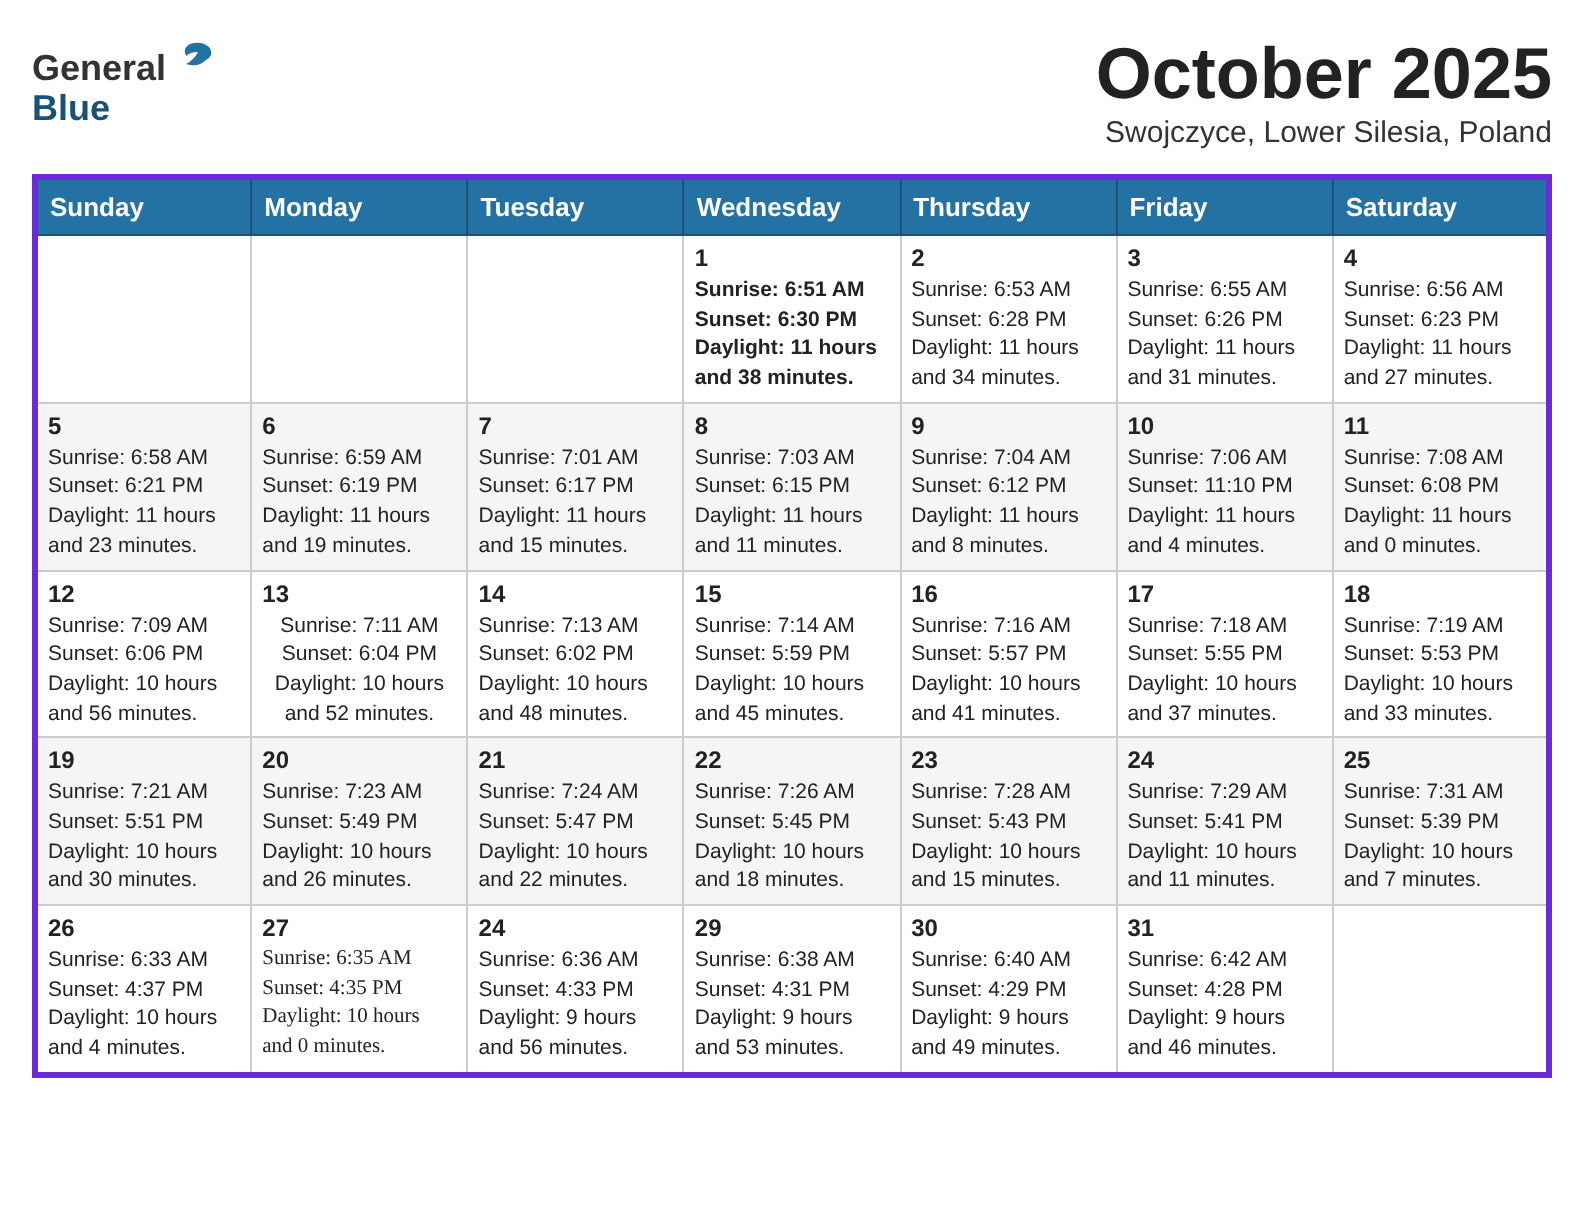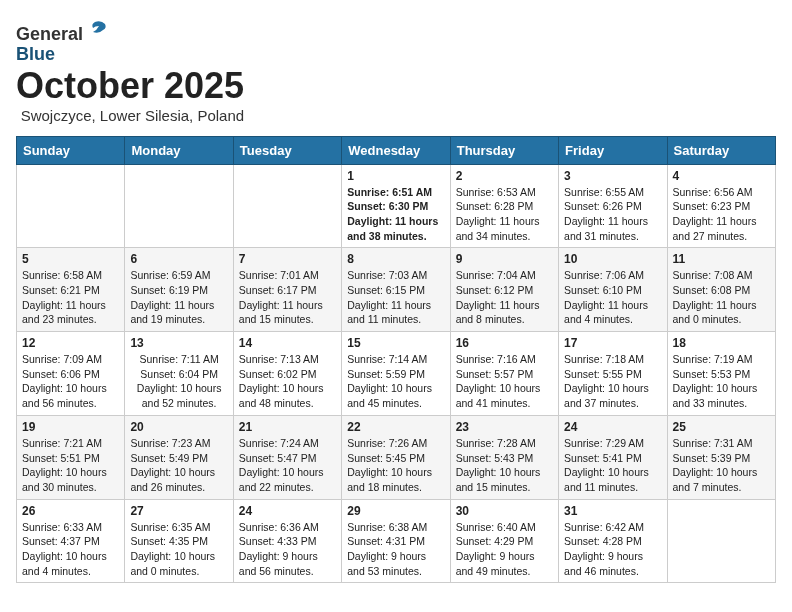--- a/index.html
+++ b/index.html
@@ -8,21 +8,20 @@
       background: #fff;
       width: 792px;
       min-height: 612px;
       padding: 16px;
     }
     .header {
       display: flex;
       justify-content: space-between;
       align-items: flex-start;
       margin-bottom: 12px;
-      flex-direction: column;
     }
     .logo {
       display: flex;
       align-items: center;
     }
     .logo-text {
       font-size: 18px;
       font-weight: bold;
       line-height: 1.1;
     }
@@ -41,21 +40,21 @@
       font-weight: bold;
       color: #222;
     }
     .location {
       font-size: 15px;
       color: #333;
     }
     .calendar {
       width: 100%;
       border-collapse: collapse;
-      border: 1px solid #6d28d9;
+      border: 3px solid #6d28d9;
     }
     .calendar th {
       background-color: #2471a3;
       color: #fff;
       text-align: left;
       padding: 6px 6px;
       font-size: 13px;
       border: 1px solid #1a5276;
     }
     .calendar td {
@@ -184,21 +183,21 @@
         <td>
           <span class="day-num">9</span>
           <div class="day-info" style="white-space: pre-line;">Sunrise: 7:04 AM
 Sunset: 6:12 PM
 Daylight: 11 hours
 and 8 minutes.</div>
         </td>
         <td>
           <span class="day-num">10</span>
           <div class="day-info" style="white-space: pre-line;">Sunrise: 7:06 AM
-Sunset: 6:10 PM
+Sunset: 11:10 PM
 Daylight: 11 hours
 and 4 minutes.</div>
         </td>
         <td>
           <span class="day-num">11</span>
           <div class="day-info" style="white-space: pre-line;">Sunrise: 7:08 AM
 Sunset: 6:08 PM
 Daylight: 11 hours
 and 0 minutes.</div>
         </td>
@@ -308,21 +307,21 @@
       <tr>
         <td>
           <span class="day-num">26</span>
           <div class="day-info" style="white-space: pre-line;">Sunrise: 6:33 AM
 Sunset: 4:37 PM
 Daylight: 10 hours
 and 4 minutes.</div>
         </td>
         <td>
           <span class="day-num">27</span>
-          <div class="day-info" style="white-space: pre-line;">Sunrise: 6:35 AM
+          <div class="day-info" style="white-space: pre-line; font-family: Liberation Serif, serif;">Sunrise: 6:35 AM
 Sunset: 4:35 PM
 Daylight: 10 hours
 and 0 minutes.</div>
         </td>
         <td>
           <span class="day-num">24</span>
           <div class="day-info" style="white-space: pre-line;">Sunrise: 6:36 AM
 Sunset: 4:33 PM
 Daylight: 9 hours
 and 56 minutes.</div>

